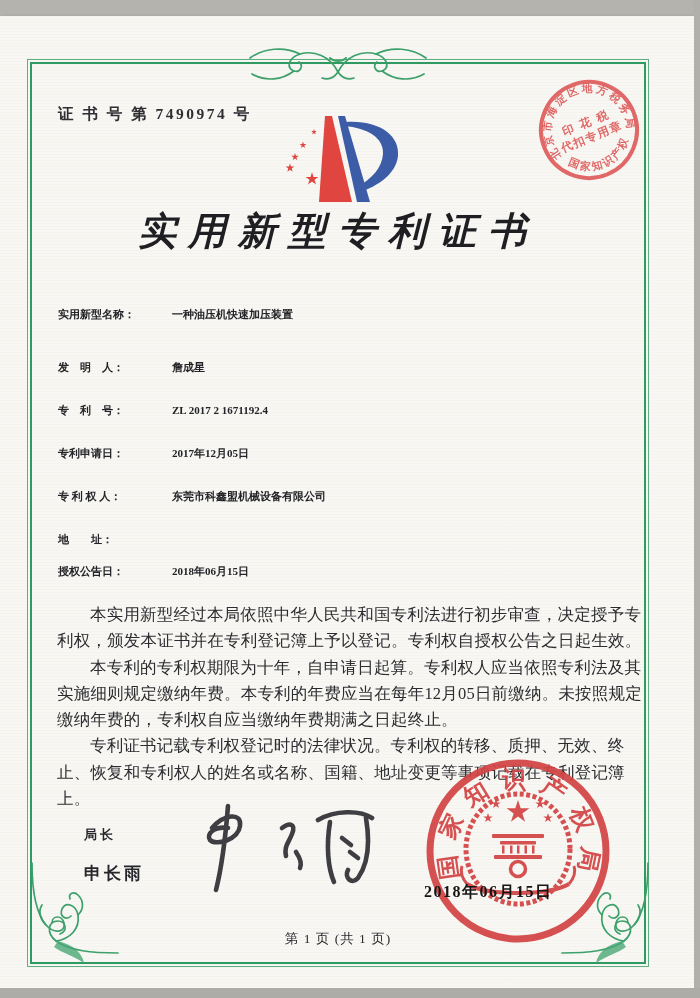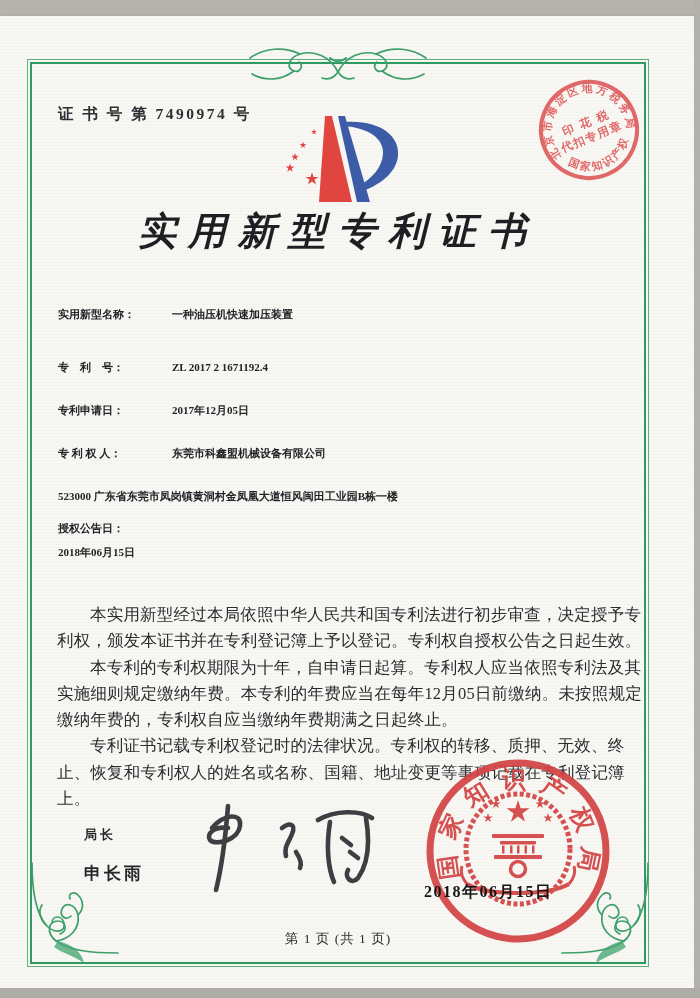--- a/index.html
+++ b/index.html
@@ -29,21 +29,21 @@
     position:absolute;left:30px;top:190px;width:616px;text-align:center;
     font-size:38px;font-weight:700;color:#1f1f23;letter-spacing:12px;font-style:italic;
   }
   .fields{position:absolute;left:58px;top:286px;width:578px;font-size:11px;color:#232328;font-weight:600;}
   .frow{display:flex;line-height:24px;margin-bottom:19px;}
   .frow.first{margin-bottom:29px;}
   .frow.addr{margin-bottom:8px;}
   .flabel{width:114px;flex:none;white-space:nowrap;}
   .fvalue{flex:1;}
   .frow.dual{position:relative;}
-  .pair{display:flex;flex-direction:column;}
+  .pair{display:flex;}
   .pair.p1{width:332px;flex:none;}
   .pair.p2 .flabel{width:auto;margin-right:4px;}
   .body-text{
     position:absolute;left:57px;top:586px;width:585px;
     font-size:16.5px;line-height:26.3px;color:#2c2c30;letter-spacing:.2px;
   }
   .body-text p{margin:0;text-indent:33px;}
   .signoff-title{position:absolute;left:84px;top:810px;font-size:13px;font-weight:600;letter-spacing:3px;color:#26262b;}
   .signoff-name{position:absolute;left:84px;top:846px;font-size:17px;font-weight:600;letter-spacing:3px;color:#26262b;}
   .sig-svg{position:absolute;left:182px;top:772px;}
@@ -145,33 +145,37 @@
   </svg>
 
   <div class="title">实用新型专利证书</div>
 
   <div class="fields">
     <div class="frow first">
       <span class="flabel">实用新型名称：</span>
       <span class="fvalue">一种油压机快速加压装置</span>
     </div>
     <div class="frow">
+      <span class="flabel">发　明　人：</span>
+      <span class="fvalue">詹成星</span>
+    </div>
+    <div class="frow">
       <span class="flabel">专　利　号：</span>
       <span class="fvalue">ZL 2017 2 1671192.4</span>
     </div>
     <div class="frow">
       <span class="flabel">专利申请日：</span>
       <span class="fvalue">2017年12月05日</span>
     </div>
     <div class="frow">
       <span class="flabel">专 利 权 人：</span>
       <span class="fvalue">东莞市科鑫盟机械设备有限公司</span>
     </div>
     <div class="frow addr">
-      <span class="fvalue">523000 广东省东莞市凤岗镇黄洞村金凤凰大道恒风闽田工业园B栋一楼</span>
+      <span class="flabel">地　　址：</span>
     </div>
     <div class="frow dual">
       <span class="pair p1">
         <span class="flabel">授权公告日：</span>
         <span class="fvalue">2018年06月15日</span>
       </span>
     </div>
   </div>
 
   <div class="body-text">

